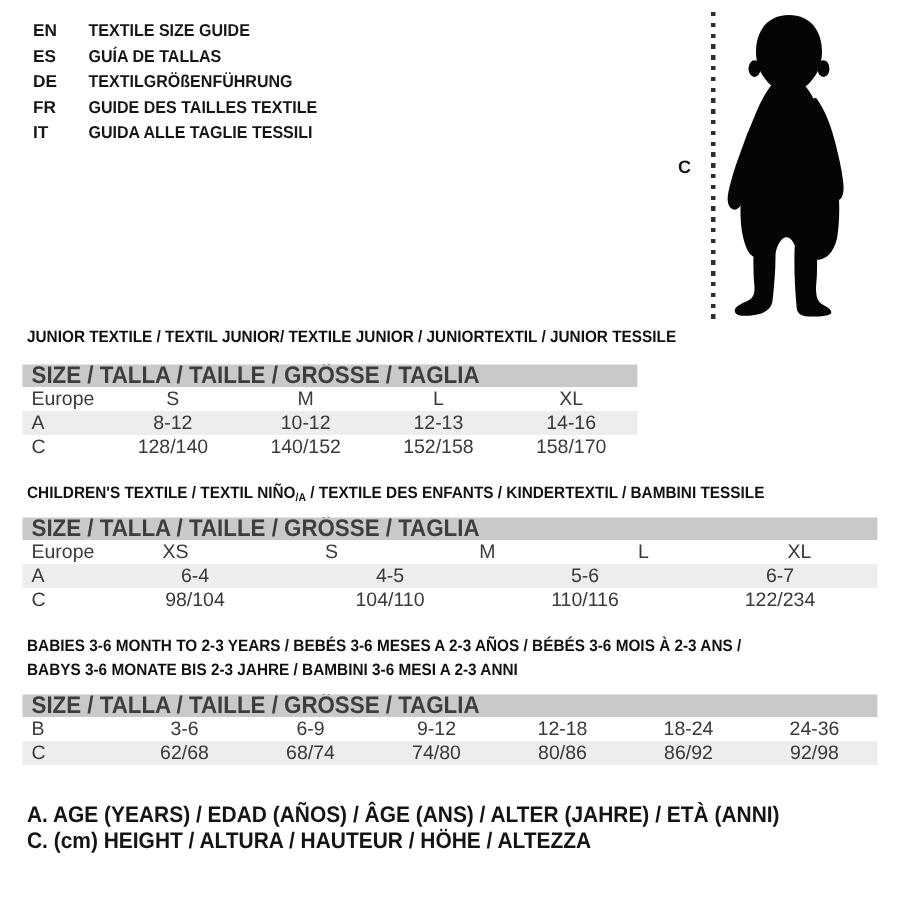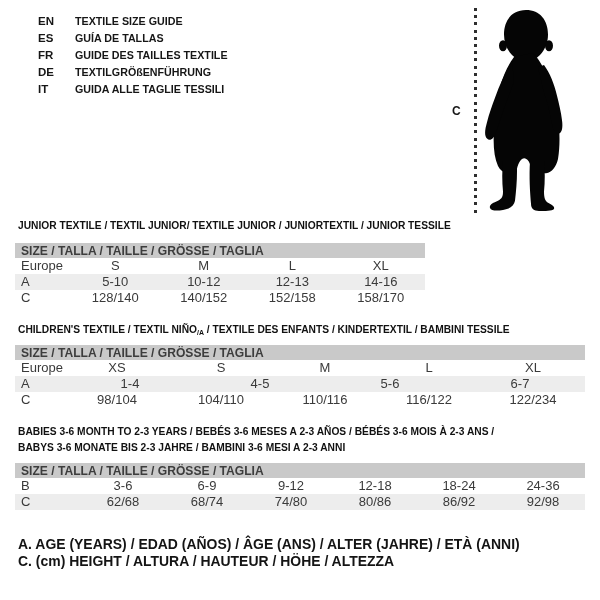--- a/index.html
+++ b/index.html
@@ -5,21 +5,21 @@
   * { margin:0; padding:0; box-sizing:border-box; }
   html,body { background:#ffffff; }
   body {
     width:600px; height:600px;
     font-family:"Liberation Sans", sans-serif;
     color:#1a1a1a;
   }
   .page { position:relative; width:600px; height:600px; background:#fff; overflow:hidden; }
 
   
-  .lang-list { position:absolute; left:38px; top:13px; }
+  .lang-list { position:absolute; left:22px; top:13px; }
   .lang-row { display:flex; font-size:11.5px; font-weight:700; line-height:17px; color:#161616; }
   .lang-code { width:37px; }
   .cond { transform:scaleX(0.93); transform-origin:0 50%; white-space:nowrap; display:inline-block; }
 
   
   .measure-line {
     position:absolute; left:474px; top:8px; width:2.6px; height:205px;
     background:repeating-linear-gradient(to bottom, #2e2e2e 0 3px, transparent 3px 7.2px);
   }
   .figure-c { position:absolute; left:452px; top:104px; font-size:12px; font-weight:700; color:#161616; }
@@ -29,21 +29,21 @@
   .section-heading {
     position:absolute; left:18px; font-size:11px; font-weight:700; color:#111;
     white-space:nowrap; transform:scaleX(0.93); transform-origin:0 0; line-height:16px;
   }
   .section-heading sub { font-size:7.5px; vertical-align:-2px; }
 
   
   .sg-table { position:absolute; left:15px; background:#fff; }
   .sg-header {
     height:15px; background:#c9c9c9; color:#3d3d3d;
-    font-size:13px; font-weight:700; line-height:15px; padding-left:6px;
+    font-size:16px; font-weight:700; line-height:15px; padding-left:6px;
     white-space:nowrap; overflow:hidden;
   }
   .sg-row { display:flex; height:16px; line-height:16px; font-size:13px; color:#3a3a3a; }
   .sg-row.alt { background:#ededed; }
   .sg-label { padding-left:6px; flex:0 0 auto; }
   .sg-cell { flex:1 1 0; text-align:center; }
   .t1 { width:410px; } .t1 .sg-label { width:56px; }
   .t2 { width:570px; } .t2 .sg-label { width:50px; }
   .t3 { width:570px; } .t3 .sg-label { width:66px; }
 
@@ -59,26 +59,26 @@
   <div class="lang-list">
     <div class="lang-row">
       <span class="lang-code">EN</span>
       <span class="cond">TEXTILE SIZE GUIDE</span>
     </div>
     <div class="lang-row">
       <span class="lang-code">ES</span>
       <span class="cond">GUÍA DE TALLAS</span>
     </div>
     <div class="lang-row">
+      <span class="lang-code">DE</span>
+      <span class="cond">TEXTILGRÖßENFÜHRUNG</span>
+    </div>
+    <div class="lang-row">
       <span class="lang-code">FR</span>
       <span class="cond">GUIDE DES TAILLES TEXTILE</span>
-    </div>
-    <div class="lang-row">
-      <span class="lang-code">DE</span>
-      <span class="cond">TEXTILGRÖßENFÜHRUNG</span>
     </div>
     <div class="lang-row">
       <span class="lang-code">IT</span>
       <span class="cond">GUIDA ALLE TAGLIE TESSILI</span>
     </div>
   </div>
 
   <div class="measure-line"></div>
   <div class="figure-c">C</div>
   <svg class="baby-svg" width="96" height="204" viewBox="0 0 96 200" preserveAspectRatio="none">
@@ -101,21 +101,21 @@
     </div>
     <div class="sg-row">
       <span class="sg-label">Europe</span>
       <span class="sg-cell">S</span>
       <span class="sg-cell">M</span>
       <span class="sg-cell">L</span>
       <span class="sg-cell">XL</span>
     </div>
     <div class="sg-row alt">
       <span class="sg-label">A</span>
-      <span class="sg-cell">5-10</span>
+      <span class="sg-cell">8-12</span>
       <span class="sg-cell">10-12</span>
       <span class="sg-cell">12-13</span>
       <span class="sg-cell">14-16</span>
     </div>
     <div class="sg-row">
       <span class="sg-label">C</span>
       <span class="sg-cell">128/140</span>
       <span class="sg-cell">140/152</span>
       <span class="sg-cell">152/158</span>
       <span class="sg-cell">158/170</span>
@@ -130,31 +130,30 @@
     <div class="sg-row">
       <span class="sg-label">Europe</span>
       <span class="sg-cell">XS</span>
       <span class="sg-cell">S</span>
       <span class="sg-cell">M</span>
       <span class="sg-cell">L</span>
       <span class="sg-cell">XL</span>
     </div>
     <div class="sg-row alt">
       <span class="sg-label">A</span>
-      <span class="sg-cell">1-4</span>
+      <span class="sg-cell">6-4</span>
       <span class="sg-cell">4-5</span>
       <span class="sg-cell">5-6</span>
       <span class="sg-cell">6-7</span>
     </div>
     <div class="sg-row">
       <span class="sg-label">C</span>
       <span class="sg-cell">98/104</span>
       <span class="sg-cell">104/110</span>
       <span class="sg-cell">110/116</span>
-      <span class="sg-cell">116/122</span>
       <span class="sg-cell">122/234</span>
     </div>
   </div>
 
   <div class="section-heading" style="top:423px;">
     <div>BABIES 3-6 MONTH TO 2-3 YEARS / BEBÉS 3-6 MESES A 2-3 AÑOS / BÉBÉS 3-6 MOIS À 2-3 ANS /</div>
     <div>BABYS 3-6 MONATE BIS 2-3 JAHRE / BAMBINI 3-6 MESI A 2-3 ANNI</div>
   </div>
   <div class="sg-table t3" style="top:463px;">
     <div class="sg-header">

